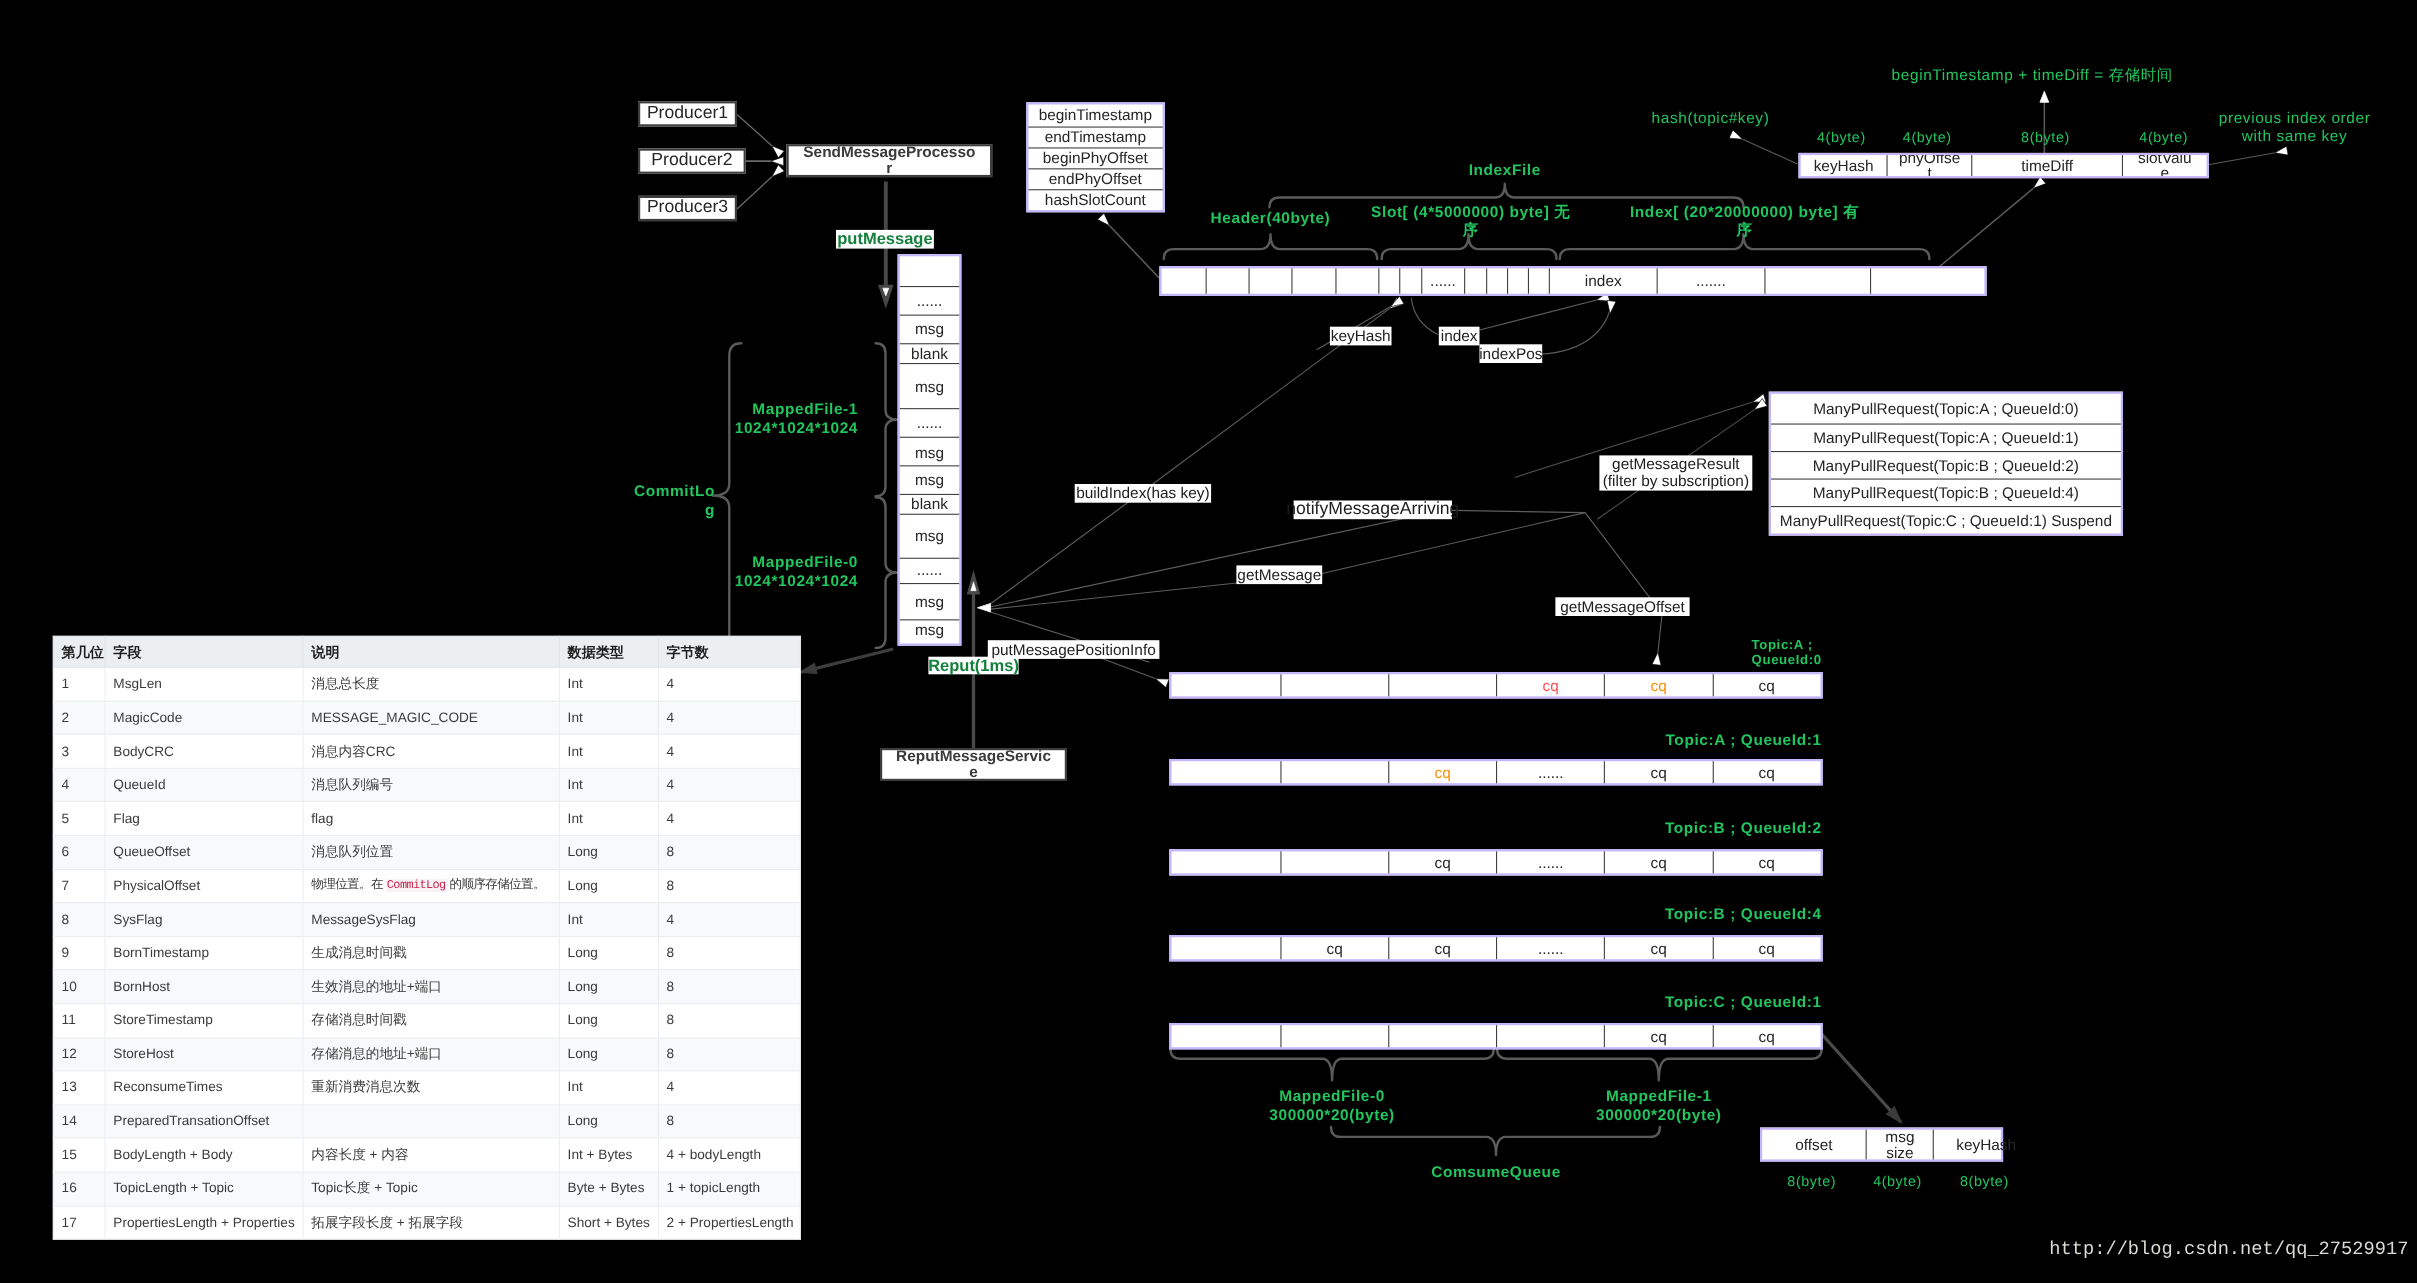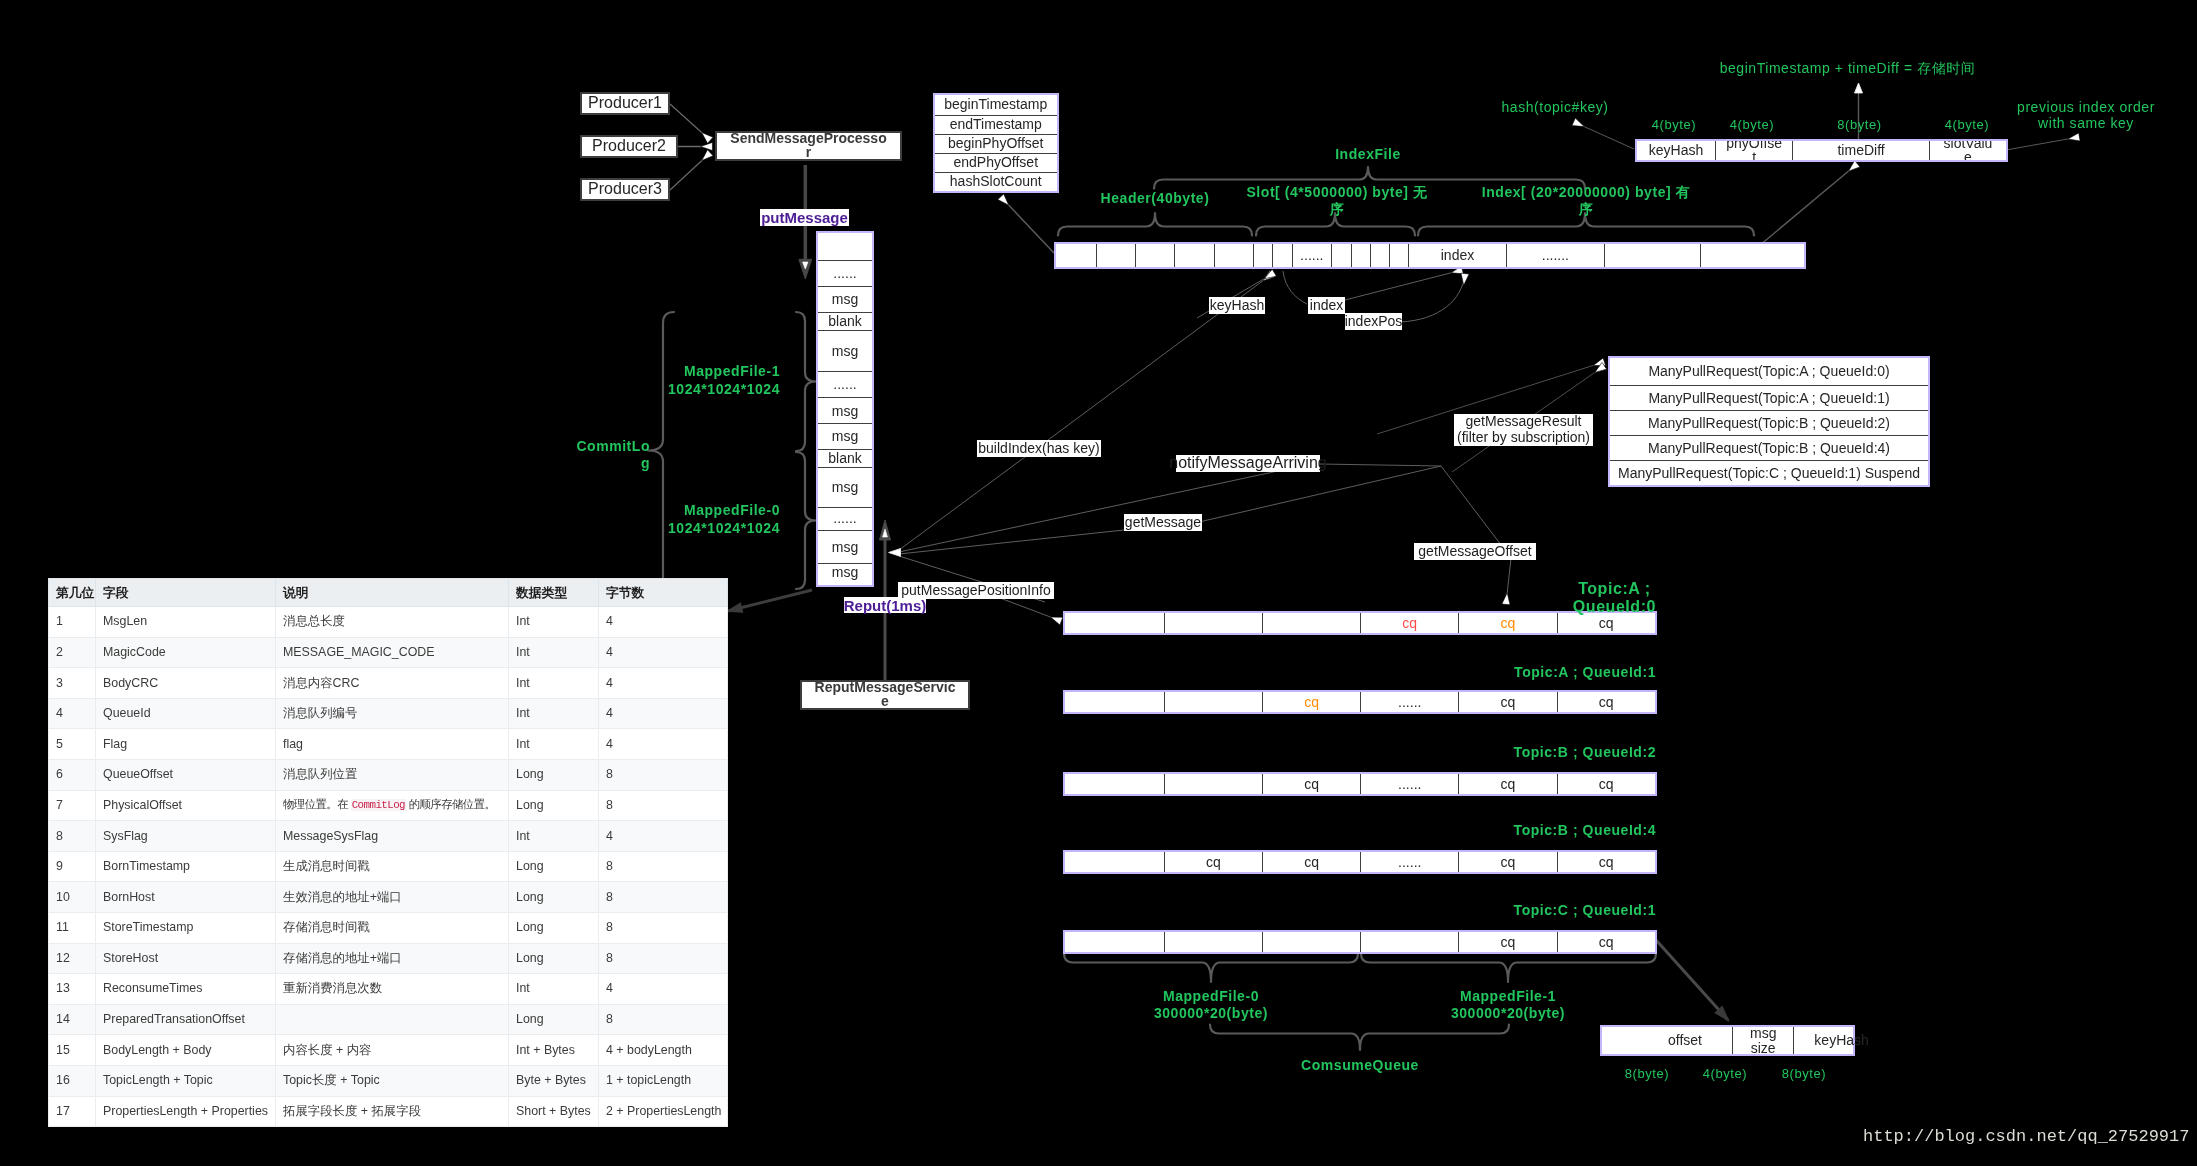--- a/index.html
+++ b/index.html
@@ -13,21 +13,21 @@
   .stack.v > .cell + .cell{border-top:1.6px solid #3f3f3f;}
   .stack.h > .cell + .cell{border-left:1.6px solid #3f3f3f;}
   .wbox{background:#fff;border:2px solid #3d3d3d;color:#262626;display:flex;
         align-items:center;justify-content:center;text-align:center;line-height:1.06;
         white-space:pre-line;overflow:hidden;}
   .wbox.bold{font-weight:bold;color:#3a3a3a;}
   .glabel{color:#22c55e;font-weight:bold;text-align:center;line-height:1.22;white-space:pre-line;letter-spacing:0.55px;
         display:flex;align-items:center;justify-content:center;}
   .tlabel{background:#fff;color:#1d1d1d;line-height:1.14;text-align:center;white-space:pre-line;
           display:flex;align-items:center;justify-content:center;}
-  .pinklabel{background:#fff;color:#4c1d95;font-weight:bold;line-height:1;white-space:pre;
+  .pinklabel{background:#fff;color:#15803d;font-weight:bold;line-height:1;white-space:pre;
           display:flex;align-items:center;justify-content:center;}
   svg.ov{position:absolute;left:0;top:0;width:2197px;height:1166px;overflow:visible;
          pointer-events:none;}
   #dtable{border-collapse:collapse;background:#fff;table-layout:fixed;width:679px;
           border:1px solid #e4e8ec;}
   #dtable th{background:#eceff1;font-weight:bold;text-align:left;padding:0 7px;height:27px;
              border:1px solid #dfe4e8;font-size:12.8px;color:#1f1f1f;line-height:1.2;
              white-space:nowrap;margin-top:24px;}
   #dtable td{padding:0 7px;height:29.6px;border:1px solid #eaedef;font-size:12.4px;
              color:#3b3b3b;line-height:1.2;background:#fff;white-space:nowrap;
@@ -223,32 +223,32 @@
   <div class="cell" style="width:97.2px;color:#262626;">cq</div>
 </div>
 <div class="abs stack h" style="left:1063px;top:930px;width:594px;height:24px;font-size:14px;">
   <div class="cell" style="width:98.8px;color:#262626;"></div>
   <div class="cell" style="width:97.2px;color:#262626;"></div>
   <div class="cell" style="width:97.2px;color:#262626;"></div>
   <div class="cell" style="width:97.2px;color:#262626;"></div>
   <div class="cell" style="width:97.2px;color:#262626;">cq</div>
   <div class="cell" style="width:97.2px;color:#262626;">cq</div>
 </div>
-<div class="abs glabel" style="left:1456px;top:580px;width:200px;height:28px;font-size:16px;text-align:center;align-items:flex-start;justify-content:flex-end;line-height:1.13;">Topic:A ;
+<div class="abs glabel" style="left:1456px;top:580px;width:200px;height:28px;font-size:12px;text-align:left;align-items:flex-start;justify-content:flex-end;line-height:1.13;">Topic:A ;
 QueueId:0</div>
 <div class="abs glabel" style="left:1456px;top:664px;width:200px;height:14px;font-size:14px;text-align:right;align-items:flex-start;justify-content:flex-end;">Topic:A ; QueueId:1</div>
 <div class="abs glabel" style="left:1456px;top:744px;width:200px;height:14px;font-size:14px;text-align:right;align-items:flex-start;justify-content:flex-end;">Topic:B ; QueueId:2</div>
 <div class="abs glabel" style="left:1456px;top:822px;width:200px;height:14px;font-size:14px;text-align:right;align-items:flex-start;justify-content:flex-end;">Topic:B ; QueueId:4</div>
 <div class="abs glabel" style="left:1456px;top:902px;width:200px;height:14px;font-size:14px;text-align:right;align-items:flex-start;justify-content:flex-end;">Topic:C ; QueueId:1</div>
 <div class="abs glabel" style="left:1111px;top:989px;width:200px;height:32px;font-size:14px;">MappedFile-0
 300000*20(byte)</div>
 <div class="abs glabel" style="left:1408px;top:989px;width:200px;height:32px;font-size:14px;">MappedFile-1
 300000*20(byte)</div>
 <div class="abs glabel" style="left:1260px;top:1057px;width:200px;height:18px;font-size:14px;">ComsumeQueue</div>
-<div class="abs stack h" style="left:1600px;top:1025px;width:255px;height:31px;font-size:14px;padding-left:36px;">
+<div class="abs stack h" style="left:1600px;top:1025px;width:221px;height:31px;font-size:14px;">
   <div class="cell" style="width:94px;">offset</div>
   <div class="cell" style="width:60.4px;">msg
 size</div>
   <div class="cell" style="width:94.4px;">keyHash</div>
 </div>
 <div class="abs glabel" style="left:1592px;top:1065px;width:110px;height:18px;font-size:13px;font-weight:normal;">8(byte)</div>
 <div class="abs glabel" style="left:1686px;top:1065px;width:78px;height:18px;font-size:13px;font-weight:normal;">4(byte)</div>
 <div class="abs glabel" style="left:1748px;top:1065px;width:112px;height:18px;font-size:13px;font-weight:normal;">8(byte)</div>
 <div class="abs" style="left:48px;top:578px;">
 <table id="dtable">

